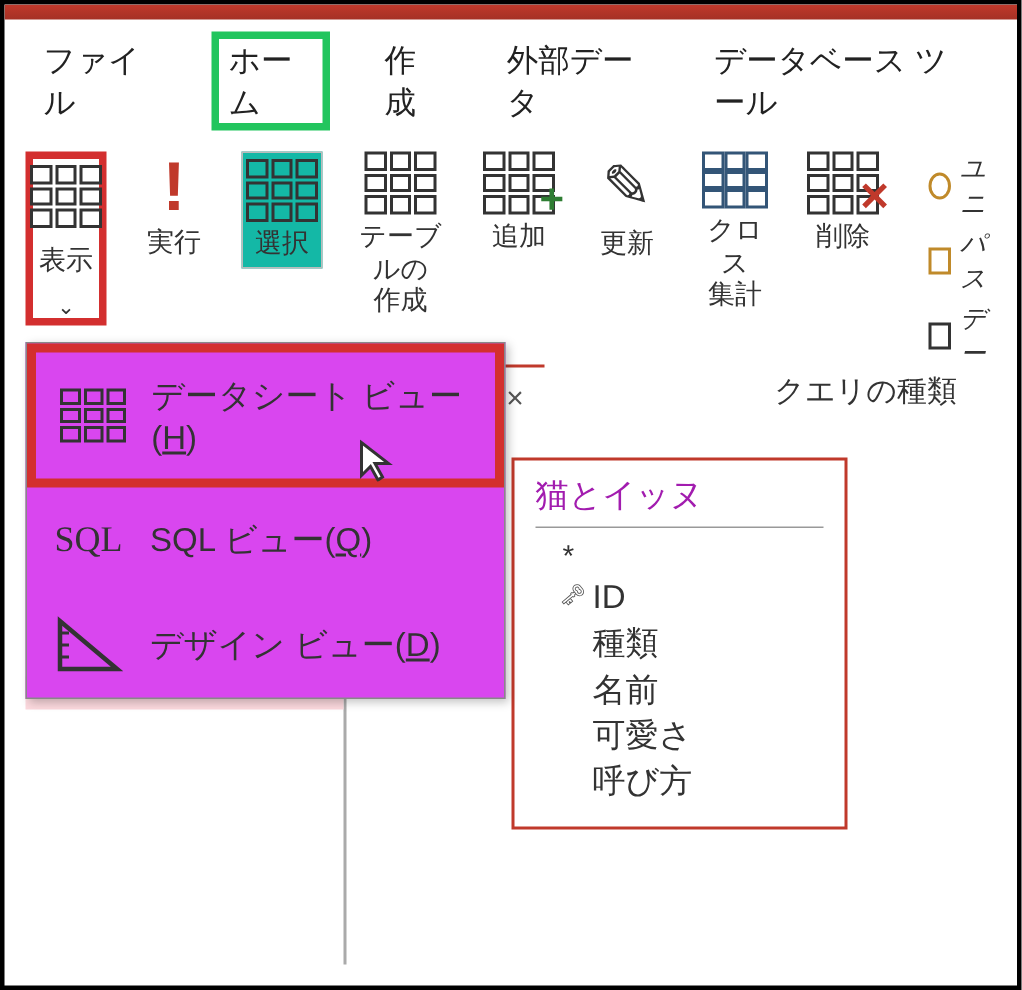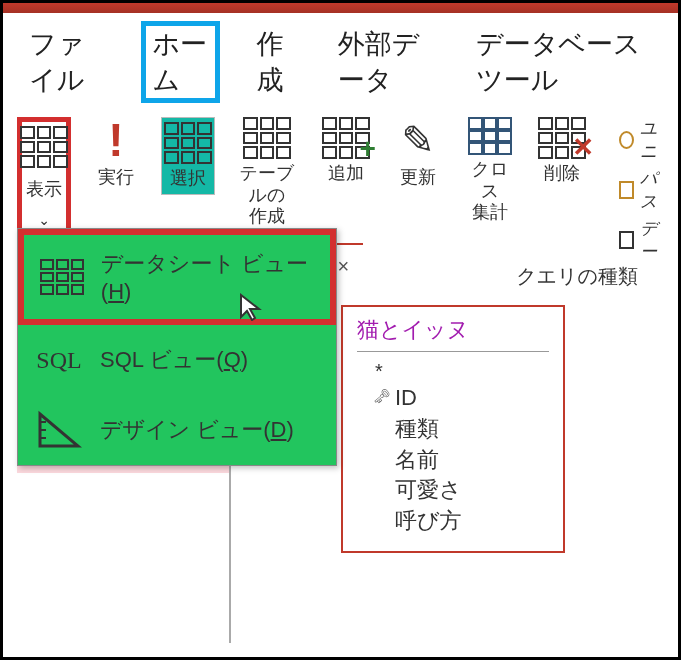--- a/index.html
+++ b/index.html
@@ -13,26 +13,26 @@
     }
     .titlebar {
       height: 10px;
       background: linear-gradient(to bottom, #c0392b, #a53125);
     }
     .menubar {
       display: flex;
       align-items: center;
       gap: 28px;
       padding: 8px 18px 6px 18px;
-      font-size: 27px;
+      font-size: 21px;
       color: #222;
     }
     .menubar .tab { padding: 4px 8px; }
     .menubar .active {
-      border: 5px solid #0ea5e9;
+      border: 5px solid #22c55e;
       padding: 0px 6px;
     }
     .ribbon {
       display: flex;
       padding: 8px 14px 2px 14px;
       gap: 18px;
       align-items: flex-start;
     }
     .ribbon-item {
       display: flex;
@@ -90,21 +90,21 @@
       display:flex; flex-direction:column; gap:4px; font-size:17px; color:#333;
       margin-left: 12px;
     }
     .right-small div { display:flex; align-items:center; gap:6px;font-style:italic; }
     .small-icon { width:20px; height:18px; display:inline-block; }
 
     .dropdown-menu {
       position: absolute;
       left: 14px; top: 225px;
       width: 320px;
-      background: #22c55e;
+      background: #d946ef;
       border: 1px solid #888;
       box-shadow: 2px 2px 6px rgba(0,0,0,0.25);
       z-index: 10;
     }
     .dropdown-menu .item {
       display: flex;
       align-items: center;
       gap: 16px;
       padding: 14px 16px;
       font-size: 22px;

